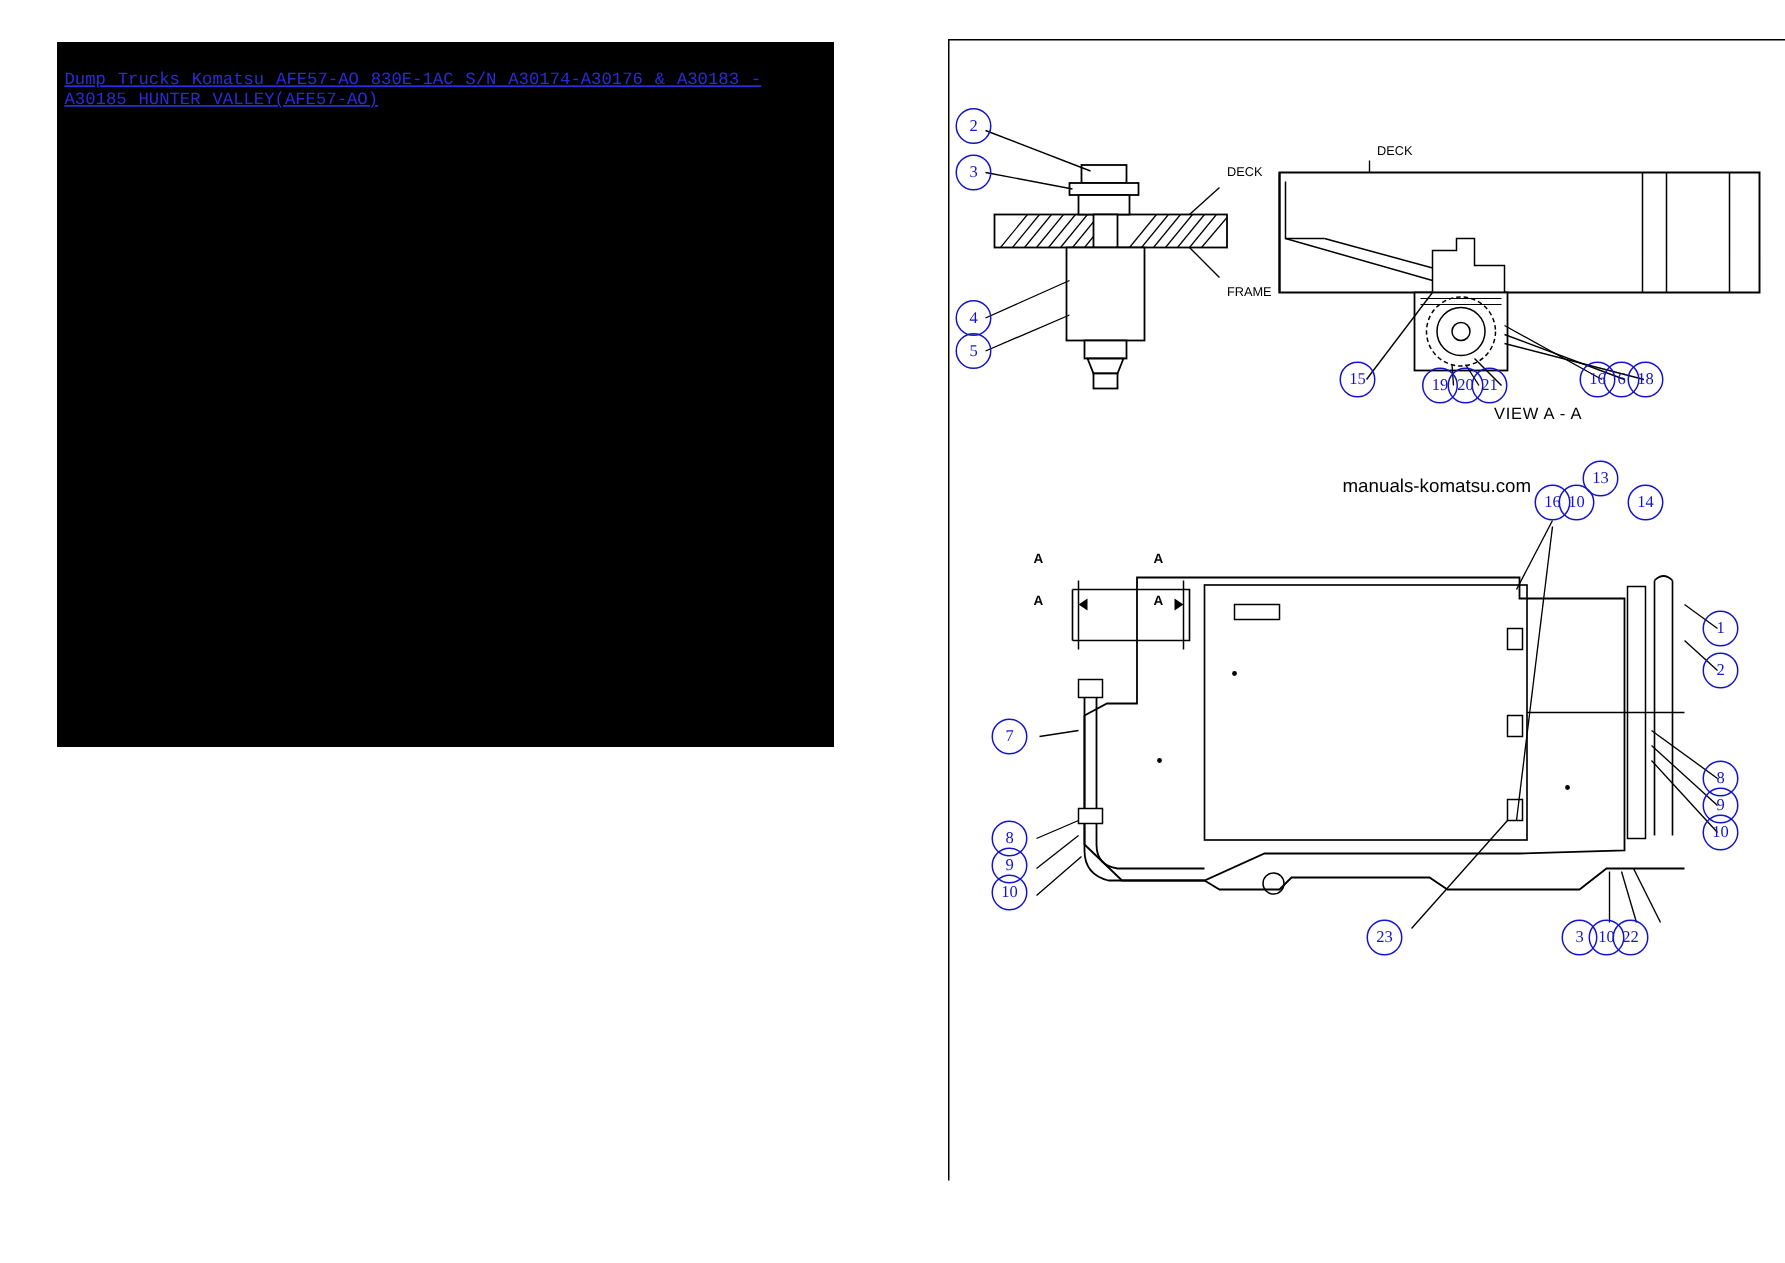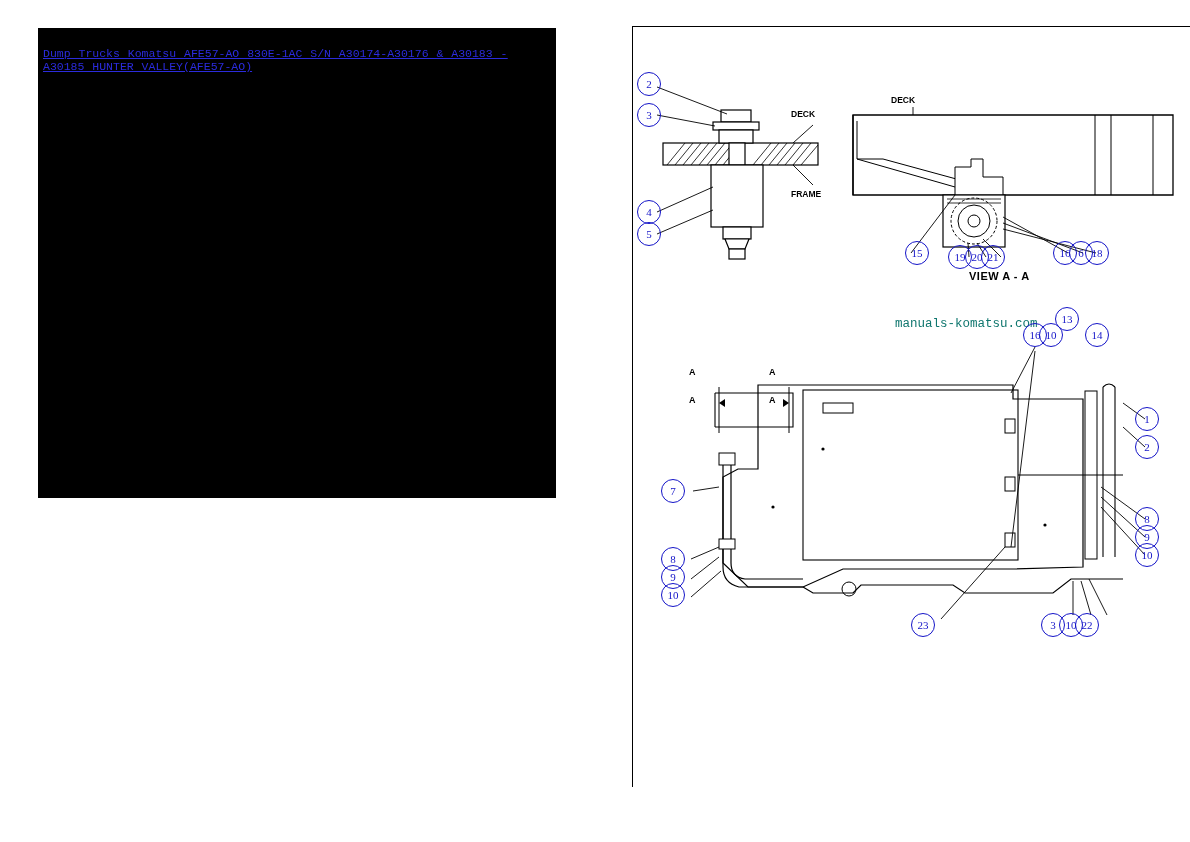--- a/index.html
+++ b/index.html
@@ -32,25 +32,25 @@
 
   .dg{position:absolute;}
   svg{display:block;overflow:visible;}
 
   .balloon{
     position:absolute;width:22px;height:22px;border:1.1px solid #1414c8;border-radius:50%;
     color:#1414c8;font-family:"Liberation Serif",serif;font-size:11px;
     display:flex;align-items:center;justify-content:center;background:transparent;
     line-height:1;
   }
-  .lbl{position:absolute;font-family:"Liberation Sans",sans-serif;font-weight:bold;color:#000;}
+  .lbl{position:absolute;font-family:"Liberation Sans",sans-serif;font-weight:normal;color:#000;margin-left:27px;}
   .lbl-deck{font-size:8.5px;}
   .lbl-frame{font-size:8.5px;}
   .lbl-view{font-size:11px;letter-spacing:.5px;}
-  .wm{position:absolute;font-family:Liberation Mono, monospace;font-size:12.5px;color:#0f766e;}
+  .wm{position:absolute;font-family:Liberation Sans, sans-serif;font-size:12.5px;color:#000000;}
   .lbl-a{font-family:"Liberation Sans",sans-serif;font-size:9px;font-weight:bold;color:#000;position:absolute;}
 </style>
 </head>
 <body>
 
 <div id="left-panel"></div>
 <div id="breadcrumb">
   <span class="seg">Dump Trucks Komatsu AFE57-AO 830E-1AC S/N A30174-A30176 &amp; A30183 - A30185 HUNTER VALLEY(AFE57-AO)</span>
 </div>
 
@@ -136,21 +136,21 @@
     <line x1="134" y1="176" x2="143" y2="190" stroke="#000" stroke-width="0.9"></line>
     <line x1="140" y1="172" x2="158" y2="190" stroke="#000" stroke-width="0.9"></line>
     <line x1="160" y1="150" x2="225" y2="186" stroke="#000" stroke-width="0.9"></line>
     <line x1="160" y1="156" x2="240" y2="186" stroke="#000" stroke-width="0.9"></line>
     <line x1="160" y1="162" x2="253" y2="186" stroke="#000" stroke-width="0.9"></line>
 
     <line x1="70" y1="40" x2="70" y2="48" stroke="#000" stroke-width="0.9"></line>
   </svg>
   <div class="lbl lbl-deck" style="left:258px;top:68px;">DECK</div>
 
-  <div class="balloon" style="left:272px;top:214px;">15</div>
+  <div class="balloon" style="left:260px;top:214px;">15</div>
   <div class="balloon" style="left:315px;top:218px;">19</div>
   <div class="balloon" style="left:332px;top:218px;">20</div>
   <div class="balloon" style="left:348px;top:218px;">21</div>
   <div class="balloon" style="left:420px;top:214px;">16</div>
   <div class="balloon" style="left:436px;top:214px;">6</div>
   <div class="balloon" style="left:452px;top:214px;">18</div>
 
   <div class="lbl lbl-view" style="left:336px;top:243px;">VIEW A - A</div>
 
   <div class="wm" style="left:262px;top:290px;">manuals-komatsu.com</div>

